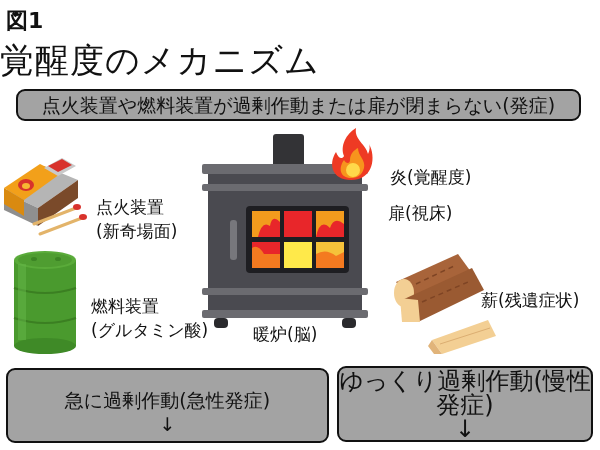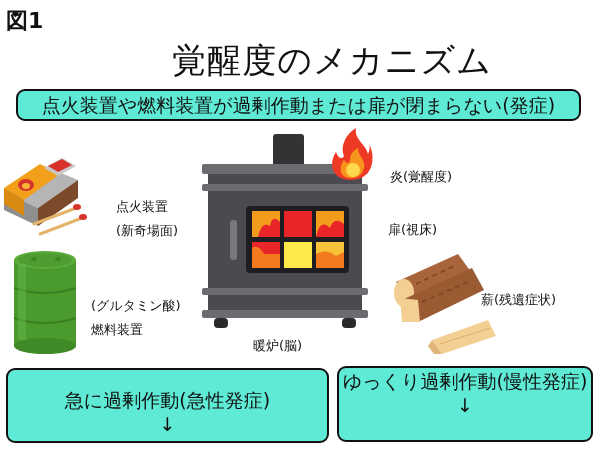--- a/index.html
+++ b/index.html
@@ -1,25 +1,25 @@
 <!DOCTYPE html>
 <html><head>
 <meta charset="utf-8">
 <style>
   html, body { margin:0; padding:0; }
   body { width:600px; height:450px; background:#ffffff; position:relative; overflow:hidden;
          font-family:"DejaVu Sans", "Liberation Sans", sans-serif; color:#111; }
   .abs { position:absolute; }
   .fig-label { left:6px; top:6px; font-size:22px; font-weight:bold; letter-spacing:0px; }
-  .title { left:0; width:492px; top:38px; text-align:right; font-size:34px; letter-spacing:1px; }
-  .box { position:absolute; border:2px solid #111; border-radius:9px; background:#5eead4; box-sizing:border-box; text-align:center; }
+  .title { left:0; width:492px; top:38px; text-align:left; font-size:34px; letter-spacing:1px; }
+  .box { position:absolute; border:2px solid #111; border-radius:9px; background:#a3a3a3; box-sizing:border-box; text-align:center; }
   .top-box { left:16px; top:89px; width:565px; height:32px; font-size:19px; line-height:28px; }
   .bl-box { left:6px; top:368px; width:323px; height:75px; font-size:19px; line-height:24px; padding-top:18px; }
-  .br-box { left:337px; top:366px; width:256px; height:76px; font-size:19px; line-height:24px; padding-top:1px; }
-  .lbl { font-size:13px; line-height:24px; white-space:nowrap; }
+  .br-box { left:337px; top:366px; width:256px; height:76px; font-size:24px; line-height:24px; padding-top:1px; }
+  .lbl { font-size:17px; line-height:24px; white-space:nowrap; }
   svg { position:absolute; overflow:visible; }
 </style>
 </head>
 <body>
 
 <div class="abs fig-label">図1</div>
 <div class="abs title">覚醒度のメカニズム</div>
 
 <div class="box top-box">
   <span>点火装置や燃料装置が過剰作動または扉が閉まらない(発症)</span>
@@ -40,40 +40,40 @@
   <ellipse cx="26" cy="35" rx="8" ry="6" fill="#d8322c"></ellipse>
   <ellipse cx="26" cy="36" rx="4" ry="3" fill="#f7b733"></ellipse>
 </svg>
 <svg style="left:30px;top:198px;" width="60" height="40" viewBox="0 0 60 40">
   <line x1="4" y1="26" x2="46" y2="10" stroke="#e3b46a" stroke-width="3" stroke-linecap="round"></line>
   <ellipse cx="47" cy="9" rx="4" ry="3" fill="#d8322c"></ellipse>
   <line x1="10" y1="36" x2="52" y2="20" stroke="#e3b46a" stroke-width="3" stroke-linecap="round"></line>
   <ellipse cx="53" cy="19" rx="4" ry="3" fill="#d8322c"></ellipse>
 </svg>
 
-<div class="abs lbl" style="left:96px;top:195px;margin-left:20px;">
+<div class="abs lbl" style="left:96px;top:195px;">
   <div>点火装置</div>
   <div>(新奇場面)</div>
 </div>
 
 <svg style="left:10px;top:250px;" width="70" height="105" viewBox="0 0 70 105">
   <rect x="4" y="10" width="62" height="86" fill="#4a9a2e"></rect>
   <ellipse cx="35" cy="96" rx="31" ry="8" fill="#3f8a27"></ellipse>
   <ellipse cx="35" cy="10" rx="31" ry="9" fill="#5aab3a"></ellipse>
   <ellipse cx="35" cy="10" rx="27" ry="7" fill="#4f9d31"></ellipse>
   <ellipse cx="24" cy="9" rx="3" ry="2" fill="#3d8525"></ellipse>
   <ellipse cx="48" cy="9" rx="3" ry="2" fill="#3d8525"></ellipse>
   <path d="M4,38 Q35,48 66,38" stroke="#3b7f22" stroke-width="2" fill="none"></path>
   <path d="M4,68 Q35,78 66,68" stroke="#3b7f22" stroke-width="2" fill="none"></path>
   <rect x="8" y="14" width="8" height="76" fill="#66b84a" opacity="0.5"></rect>
 </svg>
 
 <div class="abs lbl" style="left:91px;top:294px;">
+  <div>燃料装置</div>
   <div>(グルタミン酸)</div>
-  <div>燃料装置</div>
 </div>
 
 <svg style="left:200px;top:130px;" width="170" height="200" viewBox="0 0 170 200">
 
   <rect x="73" y="4" width="31" height="34" rx="3" fill="#333336"></rect>
 
   <rect x="2" y="34" width="166" height="10" rx="2" fill="#6b6b70"></rect>
 
   <rect x="8" y="44" width="154" height="140" fill="#4a4a50"></rect>
   <rect x="2" y="54" width="166" height="7" rx="2" fill="#6b6b70"></rect>
@@ -101,22 +101,22 @@
   <rect x="142" y="188" width="14" height="10" rx="4" fill="#2a2a2d"></rect>
 </svg>
 
 <svg style="left:326px;top:126px;" width="50" height="56" viewBox="0 0 50 56">
   <path d="M25,54 C6,54 2,38 10,26 C12,32 16,34 18,30 C14,20 20,8 30,2 C28,14 40,18 42,28 C44,24 44,20 43,18 C50,30 48,54 25,54 Z" fill="#ee3a24"></path>
   <path d="M25,52 C14,52 12,42 18,34 C20,38 24,38 24,34 C24,28 28,24 32,22 C32,30 40,34 38,42 C36,50 30,52 25,52 Z" fill="#f7941d"></path>
   <ellipse cx="27" cy="44" rx="7" ry="7" fill="#ffd84a"></ellipse>
 </svg>
 
 <div class="abs lbl" style="left:390px;top:165px;">炎(覚醒度)</div>
-<div class="abs lbl" style="left:388px;top:218px;">扉(視床)</div>
-<div class="abs lbl" style="left:253px;top:322px;margin-top:12px;">暖炉(脳)</div>
+<div class="abs lbl" style="left:388px;top:201px;">扉(視床)</div>
+<div class="abs lbl" style="left:253px;top:322px;">暖炉(脳)</div>
 
 <svg style="left:388px;top:248px;" width="115" height="110" viewBox="0 0 115 110">
 
   <polygon points="8,34 70,6 86,28 24,56" fill="#a8643a"></polygon>
   <ellipse cx="16" cy="45" rx="10" ry="14" fill="#f3cf94"></ellipse>
 
   <polygon points="14,52 84,20 96,42 30,74" fill="#9a5a32"></polygon>
   <path d="M12,50 L30,52 L32,74 L14,74 Z" fill="#f3cf94"></path>
   <line x1="28" y1="36" x2="66" y2="18" stroke="#7e4424" stroke-width="1.5" stroke-dasharray="5,4"></line>
   <line x1="34" y1="54" x2="80" y2="34" stroke="#7e4424" stroke-width="1.5" stroke-dasharray="5,4"></line>

